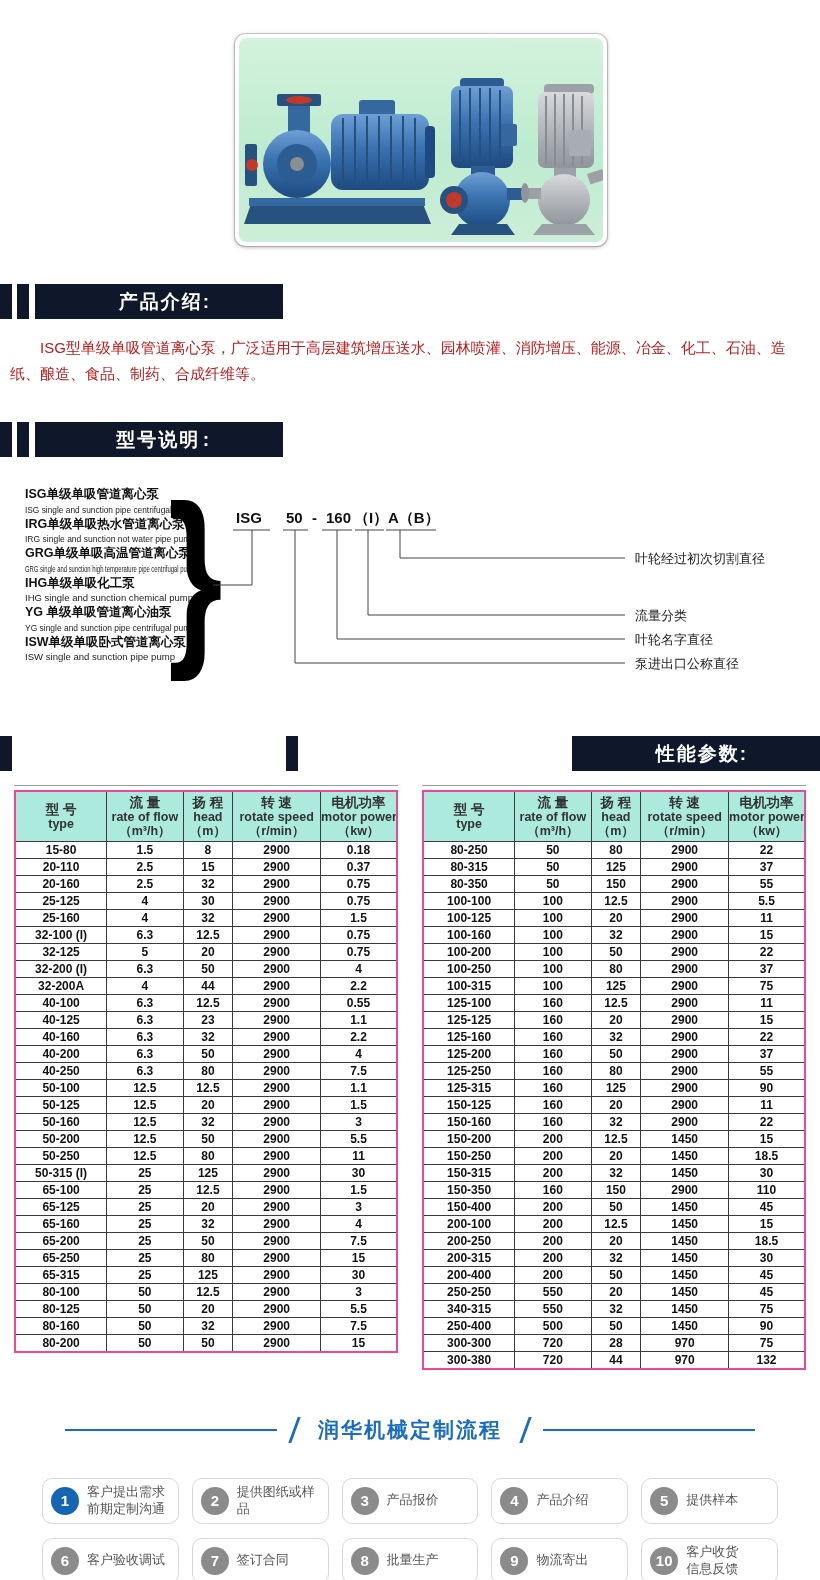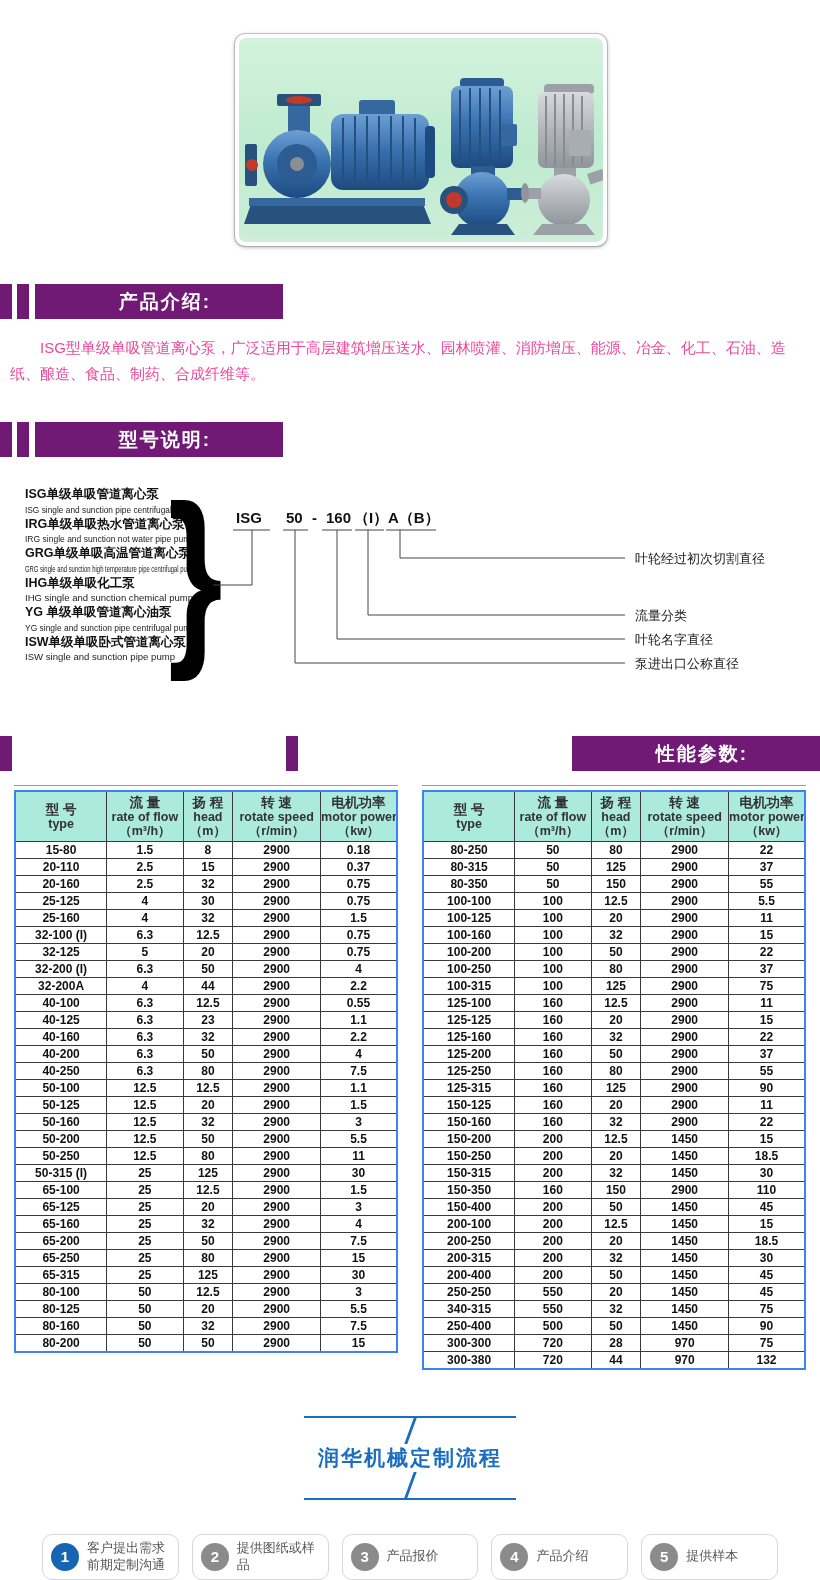--- a/index.html
+++ b/index.html
@@ -19,72 +19,72 @@
     width: 372px; height: 212px;
     background: #fff;
     border-radius: 10px;
     padding: 4px;
     box-shadow: 0 1px 4px rgba(0,0,0,.35), 0 0 0 1px #d6d6d6;
   }
   .photo-frame svg { display: block; border-radius: 7px; }
 
   
   .sec-head { display: flex; height: 35px; }
-  .sec-head .bar { background: #701a75; padding-left: 12px; }
+  .sec-head .bar { background: #0f172a; padding-left: 12px; }
   .sec-head .bar.thin { width: 4px; margin-right: 5px; }
   .sec-head .bar.mid  { width: 9px; margin-right: 6px; }
   .sec-head .bar.main {
     width: 248px;
     display: flex; align-items: center; justify-content: center;
     color: #fff; font-size: 19px; font-weight: bold; letter-spacing: 2px;
   }
 
   .intro-head { margin-top: 36px; }
   .intro-text {
     margin: 16px 10px 0 10px;
-    font-size: 15px; line-height: 1.7; color: #ec4899;
+    font-size: 15px; line-height: 1.7; color: #b91c1c;
     text-indent: 2em;
   }
 
-  .model-head { margin-top: 36px; }
+  .model-head { margin-top: 36px; font-family: Liberation Mono, monospace; }
   .diagram { display: block; margin-top: 16px; }
   .dg-zh { font-size: 12.5px; font-weight: bold; fill: #111; }
   .dg-en { font-size: 9.5px; fill: #222; }
   .dg-code { font-size: 15px; font-weight: bold; fill: #111; }
   .dg-callout { font-size: 13px; fill: #222; }
   .dg-line { stroke: #444; stroke-width: 1; }
   .dg-brace { font-size: 195px; font-weight: bold; fill: #000; }
 
   .params-head { margin-top: 38px; justify-content: space-between; }
 
   
   .tables-row { display: flex; gap: 24px; padding: 0 14px; margin-top: 14px; }
   .table-wrap { flex: 1; }
   .table-topline { border-top: 1px solid #9a9a9a; margin-bottom: 4px; }
   table.ptable {
     width: 100%; border-collapse: collapse; table-layout: fixed;
-    border: 2px solid #3b82f6;
+    border: 2px solid #ec4899;
   }
   .ptable th, .ptable td {
     border: 1px solid #3a3a3a;
     text-align: center; font-weight: bold;
     padding: 0; overflow: hidden; white-space: nowrap;
   }
   .ptable thead th {
     background: #abeadd; height: 50px;
     font-size: 13.5px; line-height: 1.12; vertical-align: middle;
   }
   .ptable thead th span { display: block; }
   .ptable thead th .en { font-size: 12.5px; }
   .ptable td { height: 16px; line-height: 16px; font-size: 12px; color: #111; }
 
   
   .process-title-row {
     margin-top: 46px;
-    display: flex; align-items: center; justify-content: center; flex-direction: column;
+    display: flex; align-items: center; justify-content: center;
   }
   .process-title-row .hline { width: 212px; height: 2px; background: #1b6dc0; }
   .process-title-row .slash {
     width: 3px; height: 26px; background: #1b6dc0;
     transform: skewX(-20deg); margin: 0 16px;
   }
   .process-title { color: #1b6dc0; font-size: 21px; font-weight: bold; letter-spacing: 2px; margin: 0 6px; }
 
   .steps-grid {
     margin: 34px 42px 0 42px;

